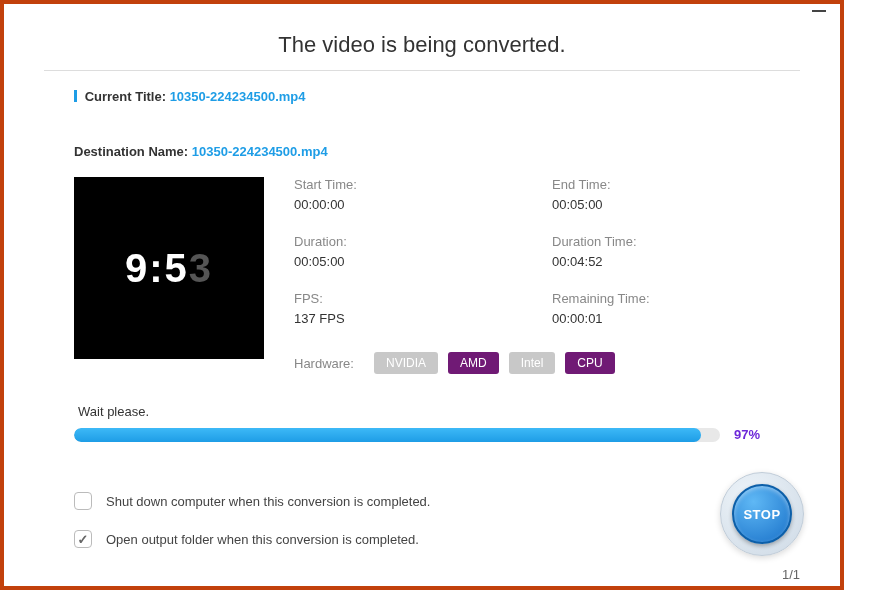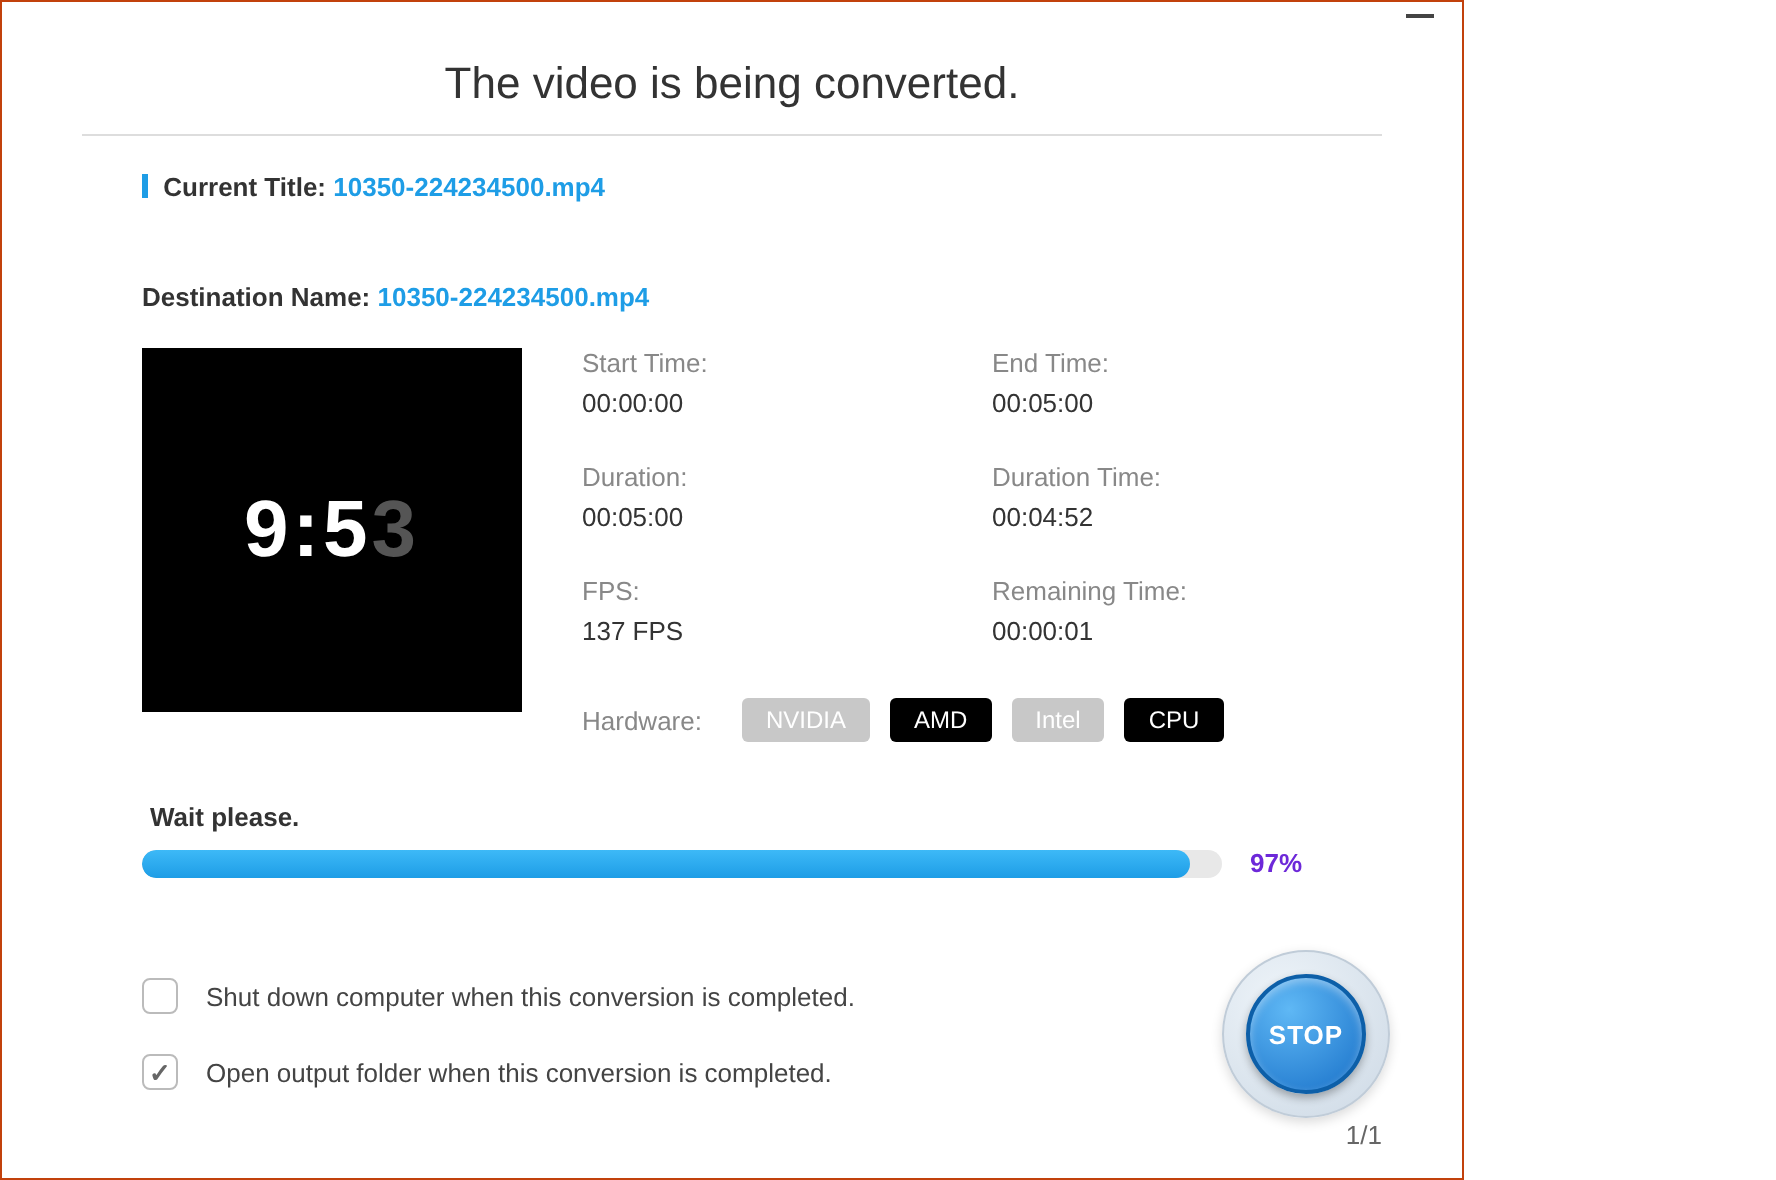--- a/index.html
+++ b/index.html
@@ -1,49 +1,49 @@
 <!DOCTYPE html>
 <html><head>
   <meta charset="utf-8">
   <style>
     * { box-sizing: border-box; margin: 0; padding: 0; }
     body { font-family: "Segoe UI", Arial, sans-serif; background: #fff; width: 888px; height: 590px; overflow: hidden; position: relative; }
-    .window { width: 732px; height: 590px; border: 1px solid #c2410c; background: #fff; position: relative; }
+    .window { width: 844px; height: 590px; border: 4px solid #c2410c; background: #fff; position: relative; }
     .minimize { position: absolute; top: 6px; right: 14px; width: 14px; height: 2px; background: #444; cursor: pointer; }
     .header { text-align: center; padding: 28px 0 12px; font-size: 22px; color: #333; font-weight: 400; }
     .divider { height: 1px; background: #ddd; margin: 0 40px 18px; }
     .info-row { display: flex; margin: 0 70px 18px; font-size: 13px; font-weight: 600; color: #333; gap: 40px; flex-direction: column; }
     .info-row .col { flex: 1; }
     .info-row .bar { display: inline-block; width: 3px; height: 12px; background: #1e9de6; margin-right: 4px; vertical-align: -1px; }
     .link { color: #1e9de6; font-weight: 600; }
     .main { display: flex; margin: 0 70px 30px; gap: 30px; }
     .thumb { width: 190px; height: 182px; background: #000; display: flex; align-items: center; justify-content: center; flex-shrink: 0; }
     .thumb-text { color: #fff; font-size: 40px; font-weight: 700; font-family: Arial, sans-serif; letter-spacing: 2px; }
     .thumb-text .dim { color: #555; }
     .details { flex: 1; display: grid; grid-template-columns: 1fr 1fr; column-gap: 40px; row-gap: 22px; font-size: 13px; }
     .detail .label { color: #888; margin-bottom: 5px; }
     .detail .value { color: #333; }
     .hw-row { grid-column: 1 / -1; display: flex; align-items: center; gap: 10px; margin-top: 4px; }
     .hw-label { color: #888; font-size: 13px; margin-right: 10px; }
     .hw-btn { padding: 4px 12px; border-radius: 3px; font-size: 12px; color: #fff; border: none; font-weight: 400; }
     .hw-disabled { background: #c8c8c8; }
-    .hw-active { background: #000000; }
+    .hw-active { background: #701a75; }
     .progress-section { margin: 0 70px 50px; }
-    .wait { font-size: 13px; font-weight: 700; color: #333; margin-bottom: 8px; padding-left: 4px; }
+    .wait { font-size: 13px; font-weight: 400; color: #333; margin-bottom: 8px; padding-left: 4px; }
     .progress-wrap { display: flex; align-items: center; gap: 14px; }
     .progress-bar { flex: 1; height: 14px; background: #e8e8e8; border-radius: 7px; position: relative; overflow: hidden; }
     .progress-fill { height: 100%; background: linear-gradient(to bottom, #3db9f7, #1e9de6); border-radius: 7px; width: 97%; }
     .progress-pct { color: #6d28d9; font-size: 13px; font-weight: 600; min-width: 36px; }
     .options { margin: 0 70px; }
     .opt-row { display: flex; align-items: center; gap: 14px; margin-bottom: 20px; font-size: 13px; color: #444; }
     .checkbox { width: 18px; height: 18px; border: 1px solid #bbb; border-radius: 4px; display: inline-flex; align-items: center; justify-content: center; cursor: pointer; }
     .checkbox.checked::after { content: "✓"; color: #666; font-size: 13px; font-weight: bold; }
     .stop-btn { position: absolute; right: 36px; bottom: 30px; width: 84px; height: 84px; border-radius: 50%; background: radial-gradient(circle at 35% 30%, #eef4f9, #cdd9e5); border: 1px solid #c0ccd8; display: flex; align-items: center; justify-content: center; cursor: pointer; box-shadow: 0 2px 6px rgba(0,0,0,0.15); }
     .stop-inner { width: 60px; height: 60px; border-radius: 50%; background: radial-gradient(circle at 35% 28%, #5fb8f5, #1870c8); border: 2px solid #0d5fa8; display: flex; align-items: center; justify-content: center; color: #fff; font-weight: 700; font-size: 13px; letter-spacing: 0.5px; box-shadow: inset 0 2px 4px rgba(255,255,255,0.4), 0 2px 4px rgba(0,0,0,0.3); }
-    .footer { position: absolute; right: 40px; bottom: 14px; font-size: 13px; color: #666; margin-top: 24px; }
+    .footer { position: absolute; right: 40px; bottom: 4px; font-size: 13px; color: #666; margin-top: 24px; }
   </style>
 </head>
 <body>
 
 <div class="window">
   <div class="minimize"></div>
 
   <div class="header">The video is being converted.</div>
   <div class="divider"></div>
 

